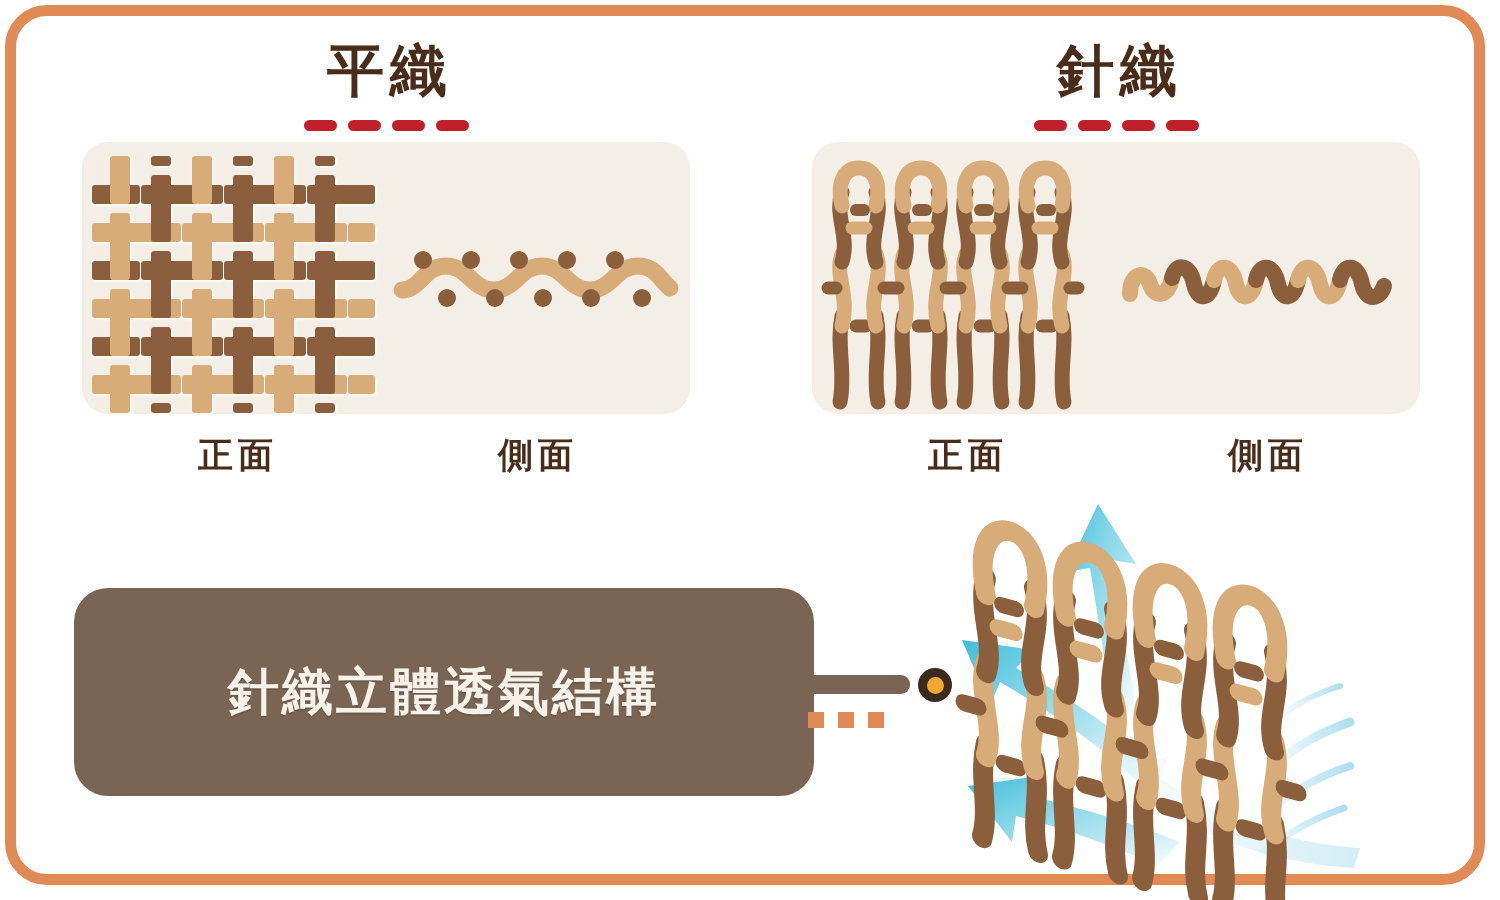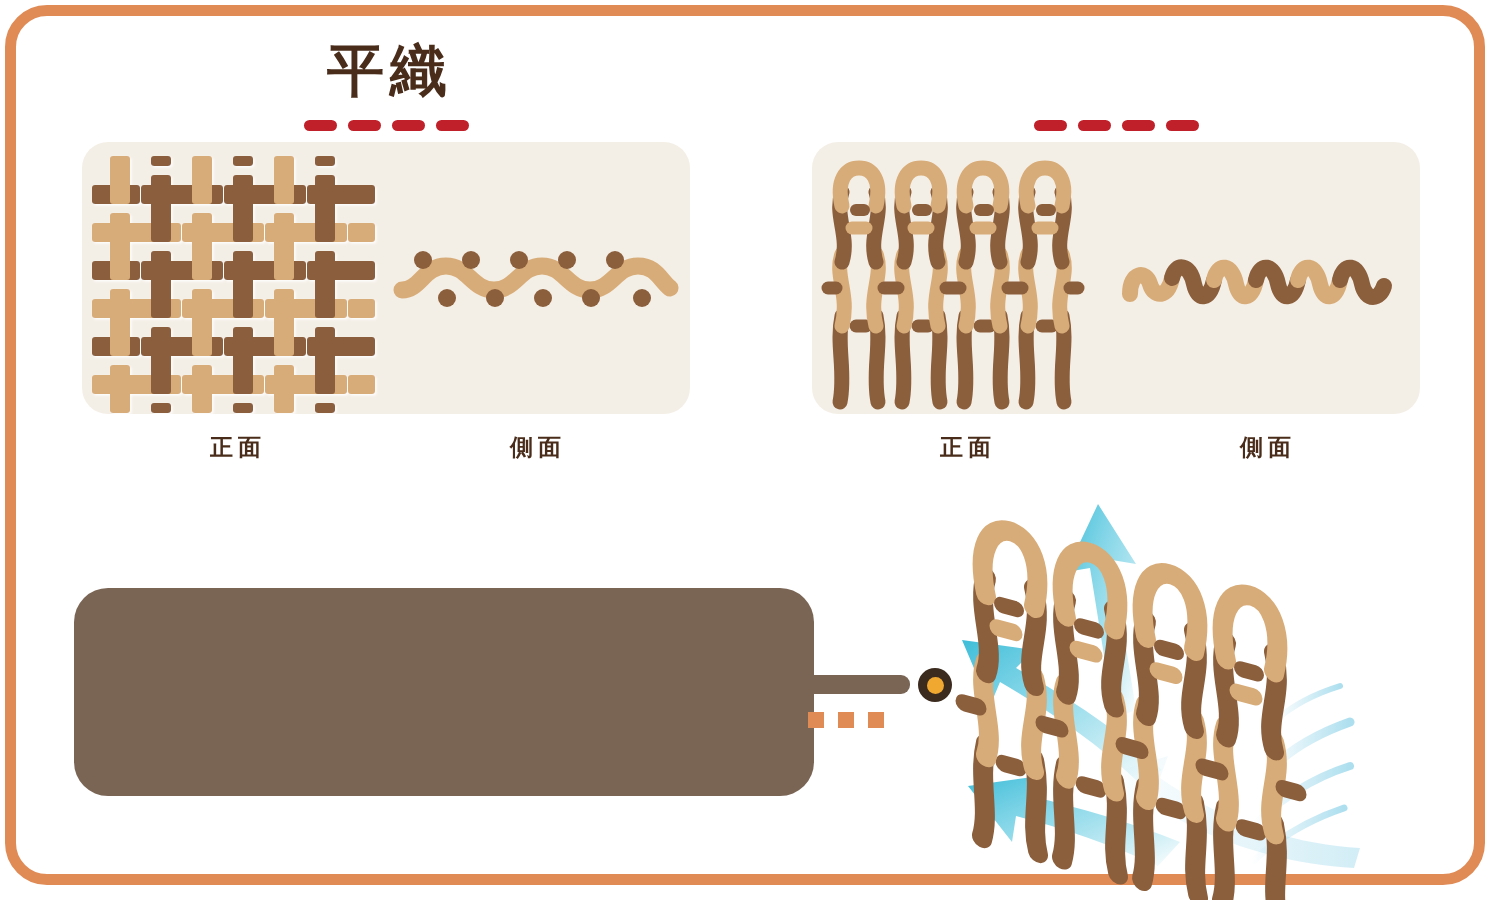--- a/index.html
+++ b/index.html
@@ -27,21 +27,21 @@
     white-space:nowrap;
   }
   .dashline{position:absolute;display:flex;gap:11px;}
   .dashline i{display:block;width:33px;height:11px;border-radius:6px;background:#C0202A;}
 
   
   .panel{
     position:absolute;background:#F4EFE6;border-radius:26px;
   }
   .panel-label{
-    position:absolute;color:#4A2C1A;font-size:23px;font-weight:700;letter-spacing:5px;
+    position:absolute;color:#4A2C1A;font-size:35px;font-weight:700;letter-spacing:5px;
     text-align:center;white-space:nowrap;
   }
 
   
   .callout{
     position:absolute;background:#7A6555;border-radius:34px;
     display:flex;flex-direction:column;align-items:center;justify-content:center;
     box-sizing:border-box;
   }
   .callout .line{
@@ -166,20 +166,21 @@
       <circle cx="97" cy="60" r="9"></circle>
       <circle cx="145" cy="60" r="9"></circle>
       <circle cx="193" cy="60" r="9"></circle>
       <circle cx="244" cy="60" r="9"></circle>
     </g>
   </svg>
 
   <div class="panel-label" style="left:148px;top:432px;width:180px;">正面</div>
   <div class="panel-label" style="left:448px;top:432px;width:180px;">側面</div>
 
+  <div class="sec-title" style="left:920px;top:33px;width:400px;">針織</div>
   <div class="dashline" style="left:1034px;top:120px;">
     <i></i>
       <i></i>
       <i></i>
       <i></i>
   </div>
 
   <div class="panel" style="left:812px;top:142px;width:608px;height:272px;"></div>
 
   <svg class="abs" style="left:832px;top:166px;" width="260" height="238" viewBox="0 0 260 238">
@@ -266,20 +267,21 @@
       <path d="M132,30 C136,12 150,14 154,34 C158,52 170,50 174,30" stroke="#8B5E3C"></path>
       <path d="M174,30 C178,12 192,14 196,34 C200,52 212,50 216,30" stroke="#D8AC78"></path>
       <path d="M216,30 C220,12 234,14 238,34 C242,52 256,50 260,36" stroke="#8B5E3C"></path>
     </g>
   </svg>
 
   <div class="panel-label" style="left:878px;top:432px;width:180px;">正面</div>
   <div class="panel-label" style="left:1178px;top:432px;width:180px;">側面</div>
 
   <div class="callout" style="left:74px;top:588px;width:740px;height:208px;">
+    <div class="line">針織立體透氣結構</div>
   </div>
   <div class="conn-bar" style="left:800px;top:675px;width:110px;height:19px;"></div>
   <div class="conn-dot" style="left:918px;top:668px;">
       <i></i>
     </div>
   <div class="conn-dashes" style="left:808px;top:712px;">
       <i></i>
       <i></i>
       <i></i>
     </div>

